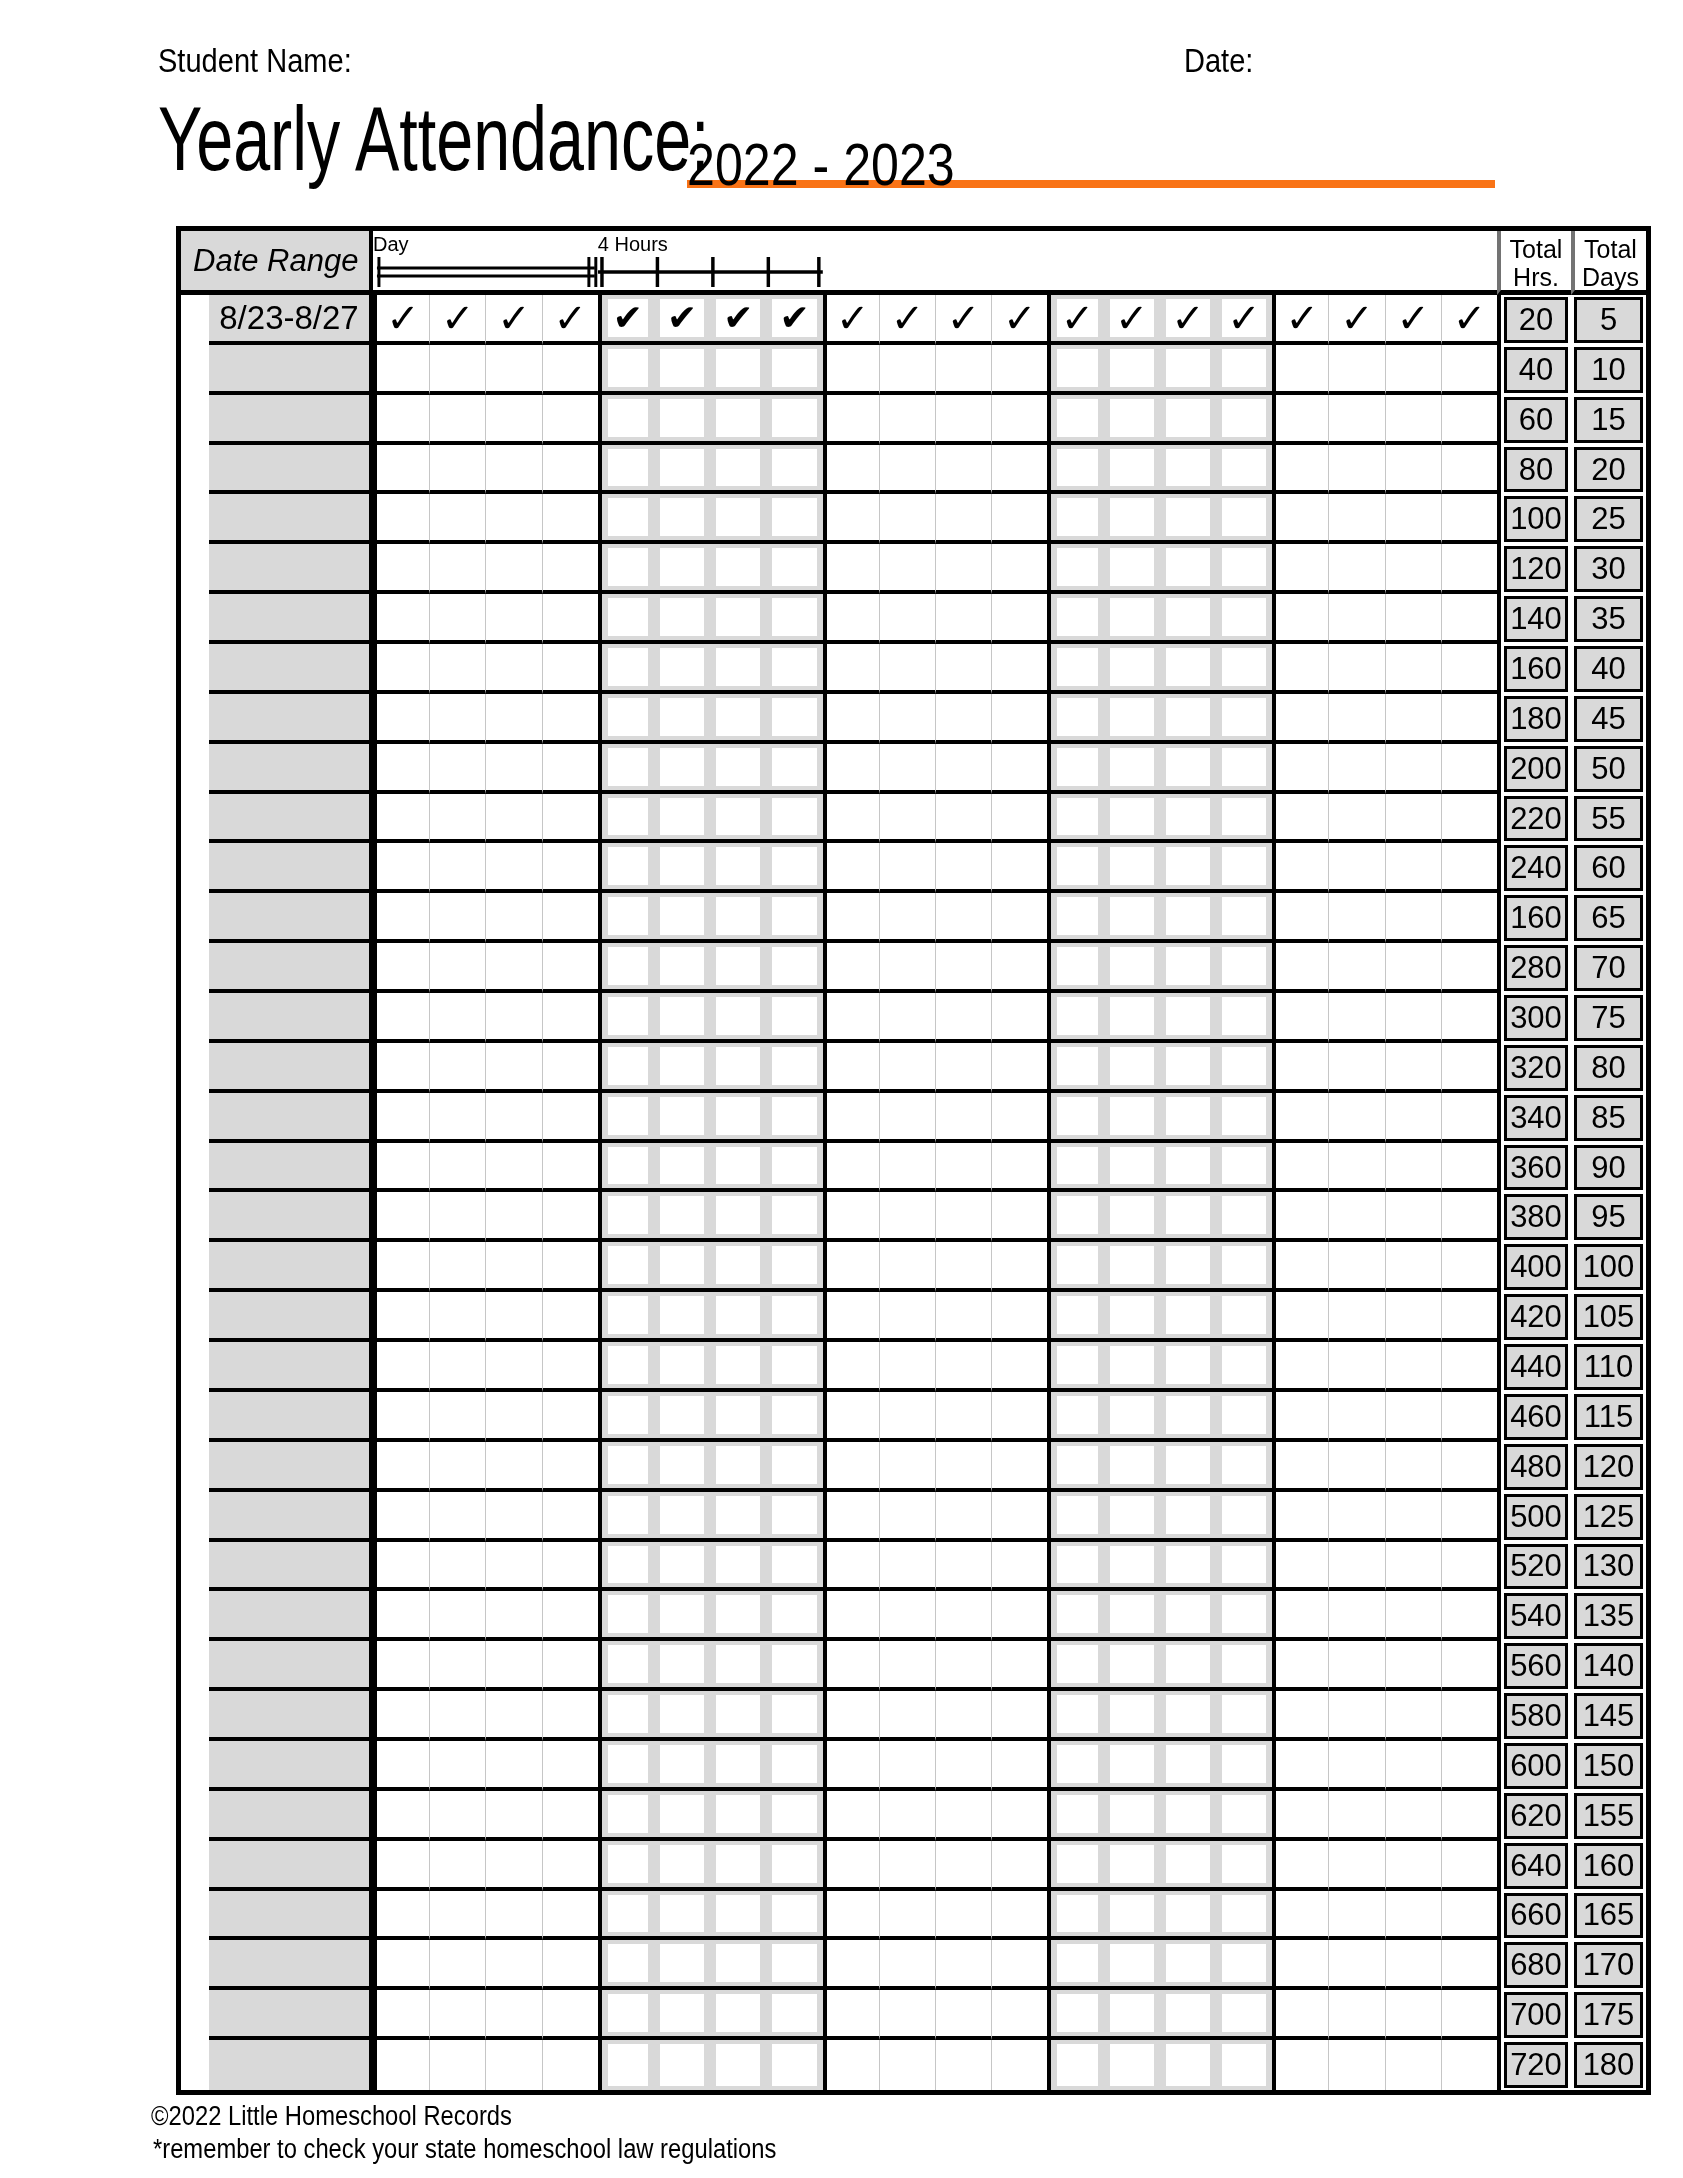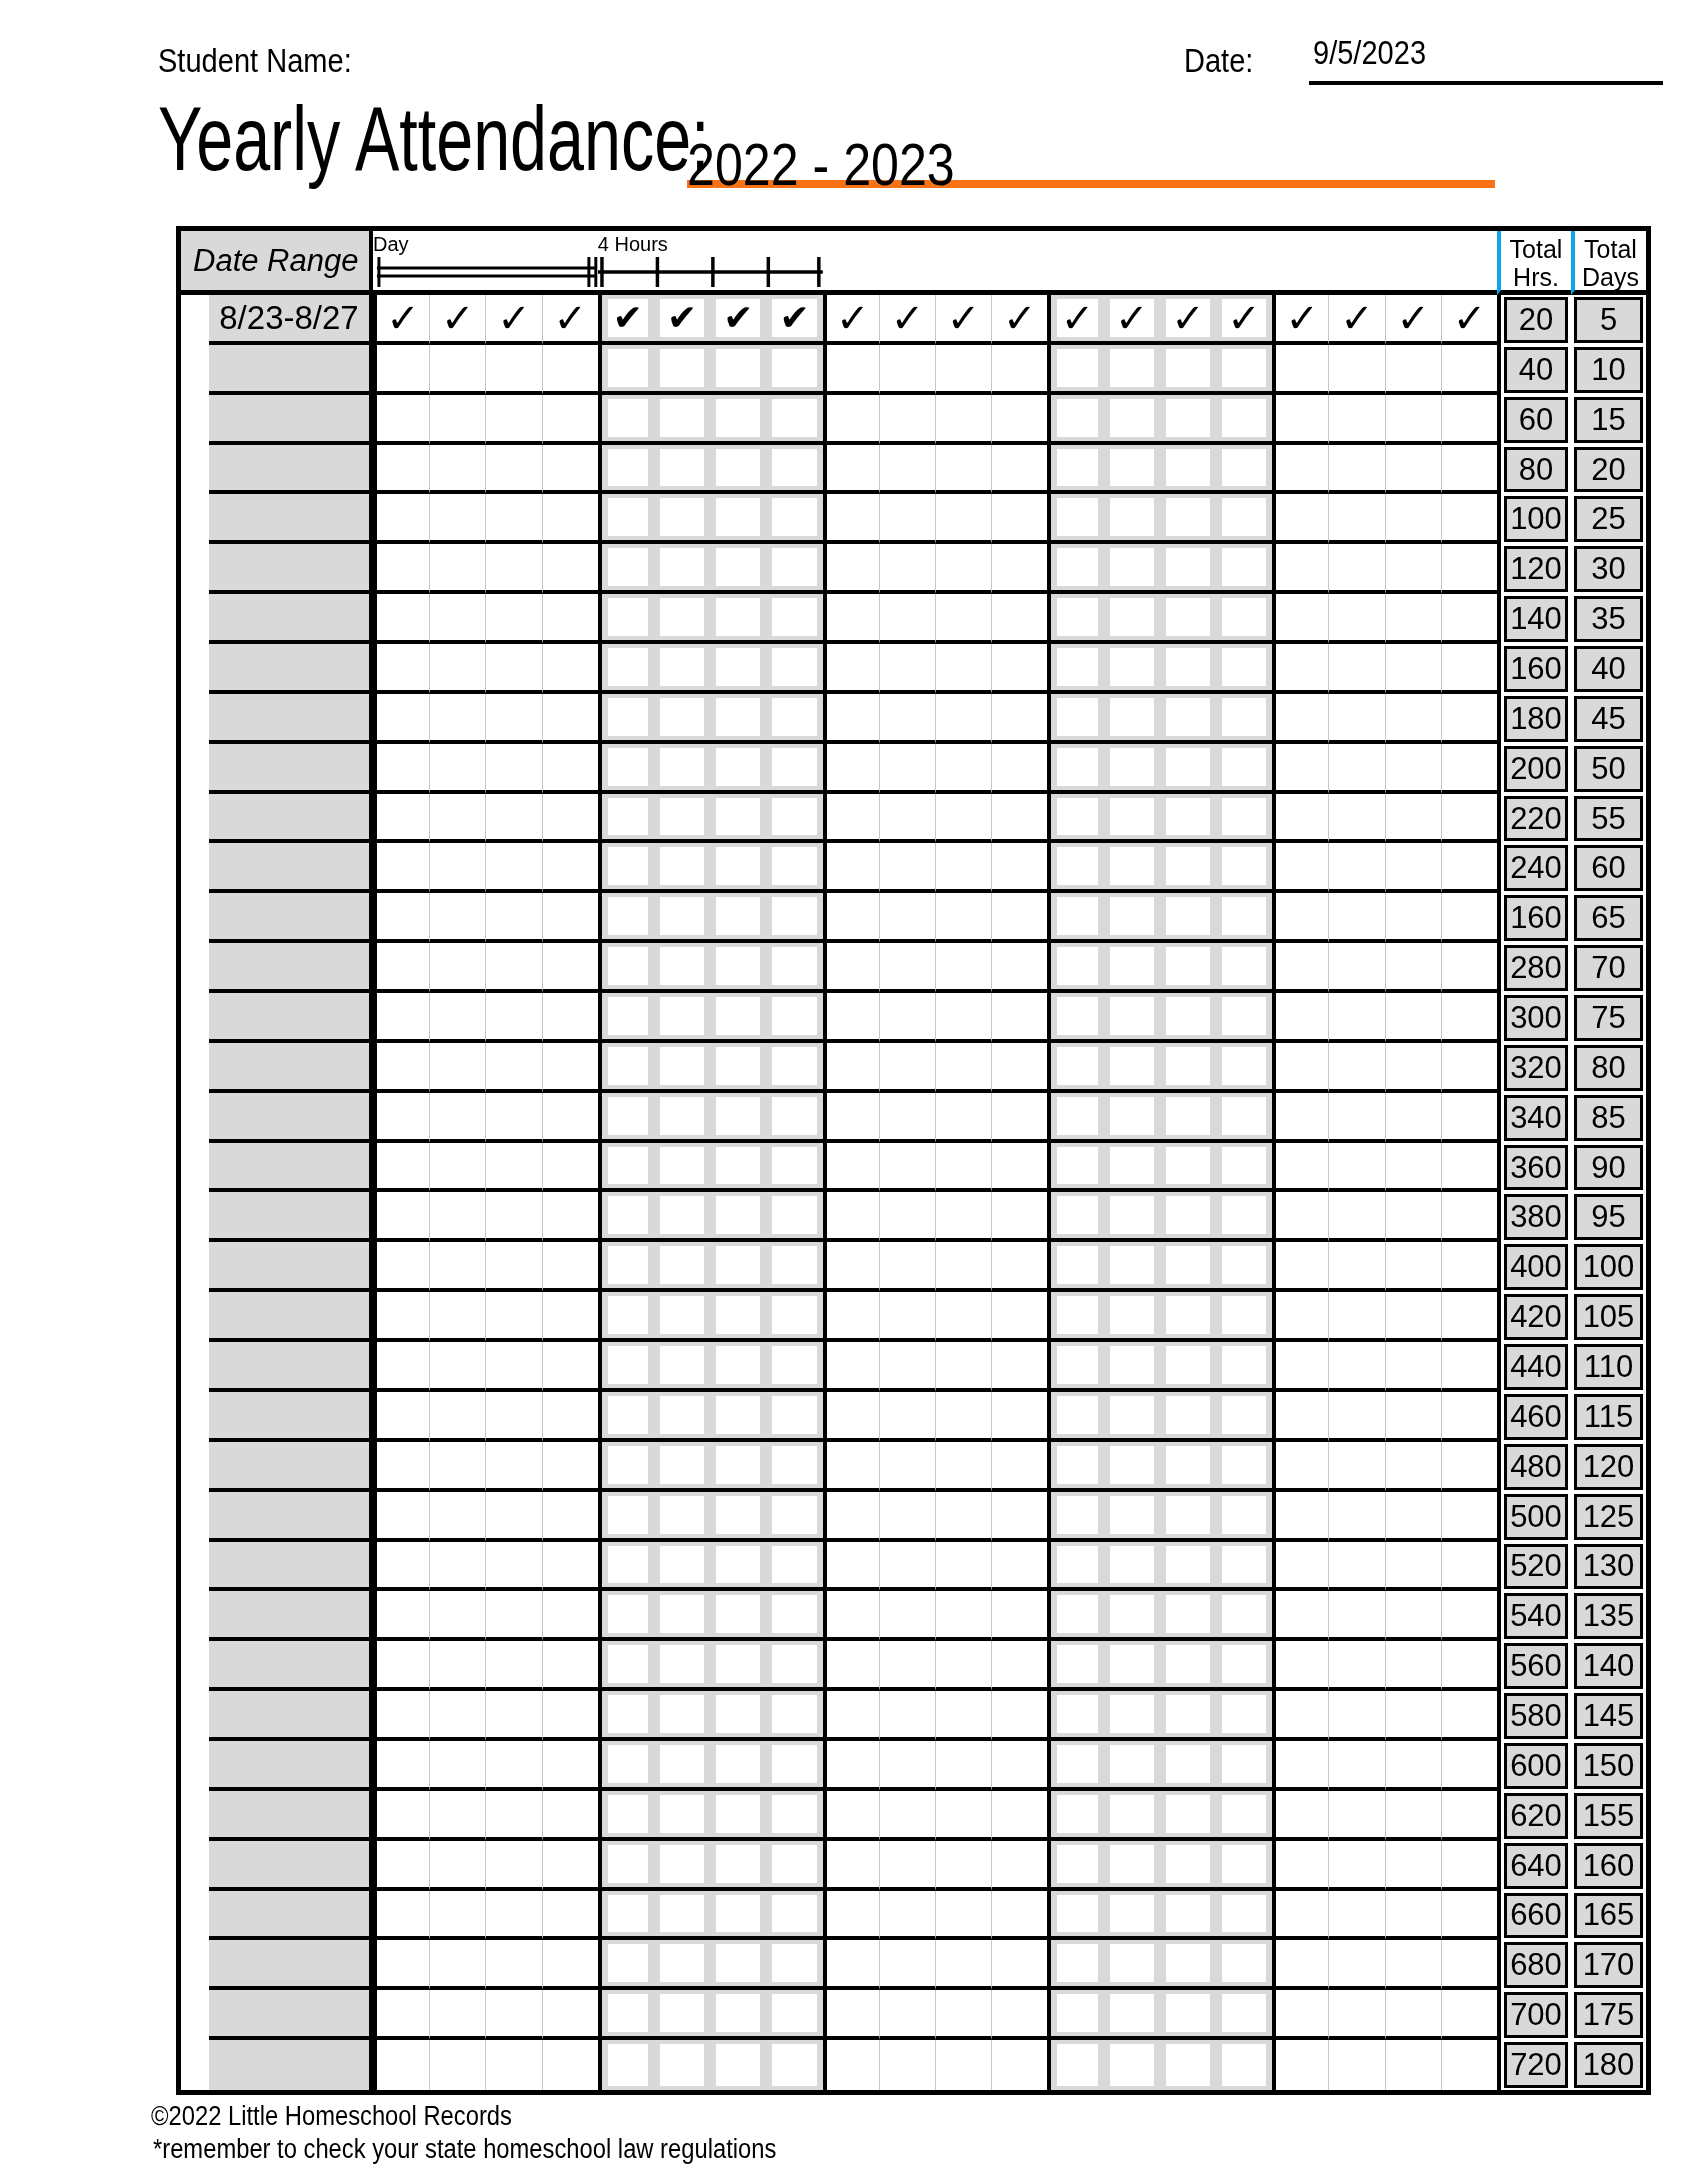--- a/index.html
+++ b/index.html
@@ -23,21 +23,21 @@
 .year{position:absolute;left:687px;top:125px;width:808px;height:63px;border-bottom:8px solid #f97316;font-size:59px;}
 .year .cond2{display:inline-block;transform:scaleX(.85);transform-origin:0 50%;white-space:nowrap;padding-top:6px;}
 
 
 .grid{position:absolute;left:176px;top:226px;width:1475px;height:1869px;border:5px solid #000;background:#fff;
       display:grid;grid-template-columns:192px repeat(20,1fr) 74px 75px;grid-template-rows:64px repeat(36,1fr);}
 .hcell{position:relative;background:#fff;border-bottom:5px solid #000;}
 .hdr-date{background:var(--gray);border-right:4px solid #000;display:flex;align-items:center;padding-left:12px;font-size:31px;}
 .hdr-group .glabel{position:absolute;top:2px;left:0;width:100%;text-align:left;font-size:20px;}
 .hdr-group svg{position:absolute;left:0;bottom:1px;width:100%;height:36px;display:block;}
-.hdr-tot{display:flex;flex-direction:column;align-items:center;padding-top:4px;font-size:25px;line-height:28px;border-left:4px solid #0ea5e9;}
+.hdr-tot{display:flex;flex-direction:column;align-items:center;padding-top:4px;font-size:25px;line-height:28px;border-left:4px solid #737373;}
 .dcell{background:var(--gray);border-right:4px solid #000;border-bottom:4px solid #000;display:flex;align-items:center;justify-content:center;font-size:33px;margin-left:28px;}
 .ccell{position:relative;background:#fff;border-bottom:4px solid #000;}
 .ccell.shaded{background:var(--gray);}
 .ccell.gstart{border-left:4px solid #000;}
 .ccell.sep{border-left:1px solid var(--line);}
 .box{position:absolute;left:0;right:0;top:0;bottom:0;display:flex;align-items:center;justify-content:center;}
 .shaded>.box{left:6px;right:6px;top:4px;bottom:4px;background:#fff;}
 .check{font-family:"DejaVu Sans",sans-serif;font-size:40px;line-height:1;}
 .check.bold{font-size:36px;font-weight:bold;}
 .tcell{position:relative;background:#fff;}
@@ -49,21 +49,20 @@
 .foot1{position:absolute;left:151px;top:2101px;font-size:27px;}
 .foot2{position:absolute;left:153px;top:2134px;font-size:27px;}
 </style>
 </head>
 <body>
 
 <div class="sheet">
 
   <div class="s-label"><span class="cond">Student Name:</span></div>
   <div class="d-label"><span class="cond">Date:</span></div>
-  <div class="d-value"><span class="cond">9/5/2023</span></div>
 
   <div class="title"><span class="title-in">Yearly Attendance:</span></div>
   <div class="year"><span class="cond2">2022 - 2023</span></div>
 
   <div class="grid">
       <div class="hcell hdr-date" style="grid-column: 1; font-style: italic;">Date Range</div>
       <div class="hcell hdr-group" style="grid-column: 2 / span 4;">
         <span class="glabel">Day</span>
         <svg viewBox="0 0 227 36" preserveAspectRatio="none">
           <g stroke="#000" stroke-width="3" fill="none">

